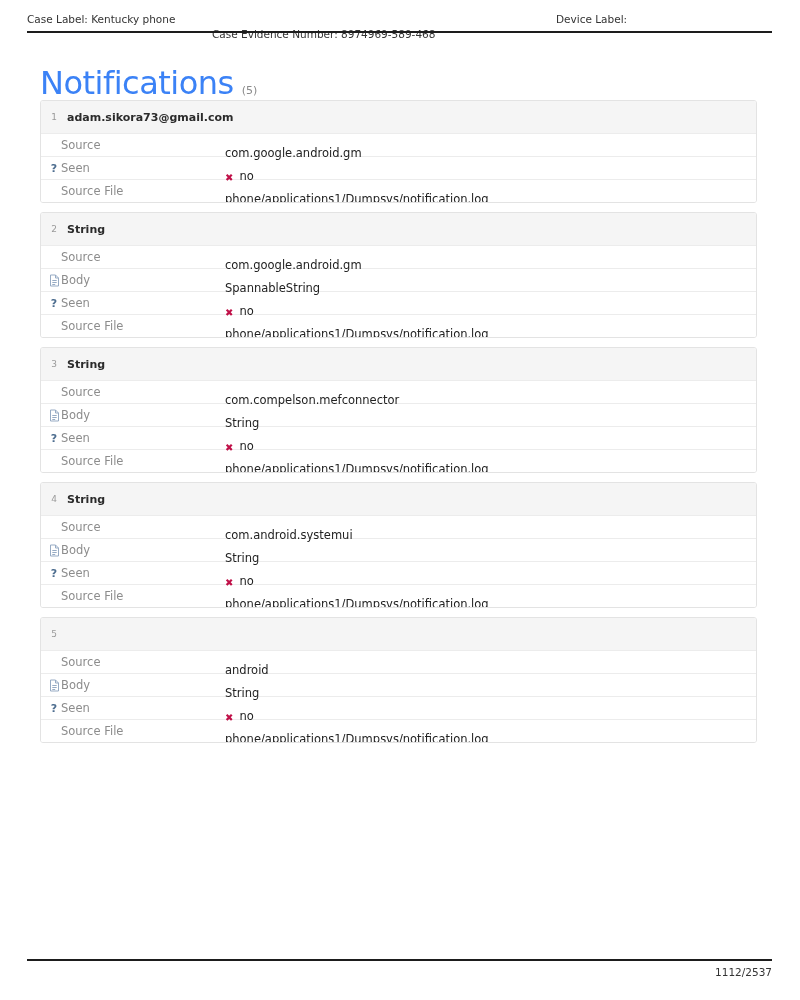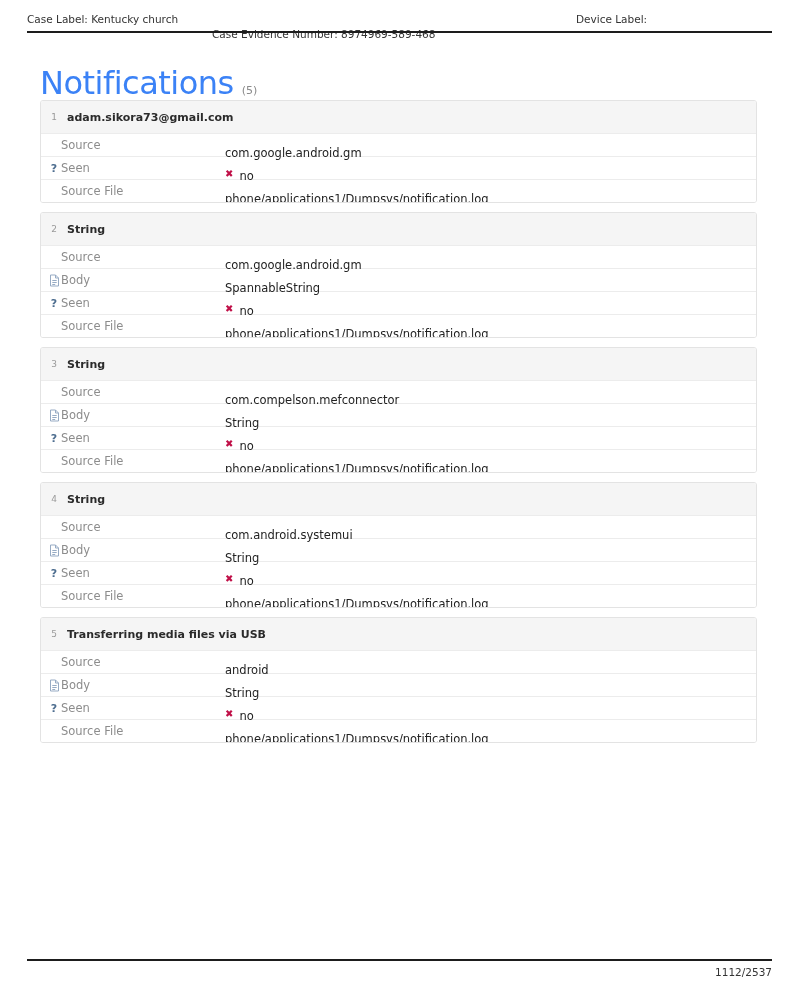--- a/index.html
+++ b/index.html
@@ -20,21 +20,21 @@
     position:relative;
     background:#ffffff;
     font-family:"DejaVu Sans","Liberation Sans",sans-serif;
     color:var(--value-dark);
     overflow:hidden;
   }
   
   .meta-row{position:absolute;top:13px;left:0;width:800px;height:14px;font-size:10.5px;color:var(--meta-text);}
   .meta-case{position:absolute;left:27px;top:0;}
   .meta-evidence{position:absolute;left:212px;top:15px;}
-  .meta-device{position:absolute;left:576px;top:0;}
+  .meta-device{position:absolute;left:556px;top:0;}
   .rule{position:absolute;left:27px;width:745px;height:2px;background:var(--rule);}
   .rule-top{top:31px;}
   .rule-bottom{top:959px;}
   
   .title-block{position:absolute;left:40px;top:64px;white-space:nowrap;}
   .title-text{font-size:32px;color:#3b82f6;letter-spacing:-0.5px;}
   .title-count{font-size:11px;color:#8a8a8a;margin-left:8px;}
   
   .cards{position:absolute;left:40px;top:100px;width:717px;}
   .card{
@@ -59,32 +59,32 @@
     align-items:center;
     padding-left:6px;
     border-top:1px solid var(--row-divider);
     background:#fff;
   }
   .frow:first-of-type{border-top:1px solid #e0e0e0;}
   .ricon{width:14px;flex:0 0 14px;display:flex;align-items:center;justify-content:center;}
   .q-glyph{font-size:11px;font-weight:bold;color:var(--question-icon);line-height:1;}
   .doc-glyph{color:var(--document-icon);display:block;}
   .flabel{width:164px;flex:0 0 164px;font-size:11.5px;color:var(--label-gray);}
-  .fvalue{font-size:11.5px;color:var(--value-dark);display:flex;align-items:flex-start;margin-top:16px;}
+  .fvalue{font-size:11.5px;color:var(--value-dark);display:flex;align-items:flex-end;margin-top:16px;}
   .cross-glyph{font-size:10px;color:var(--accent-cross);margin-right:6px;line-height:1;}
   
   .footer-row{position:absolute;top:966px;left:0;width:800px;height:14px;font-size:10.5px;color:var(--meta-text);}
   .footer-gen{position:absolute;left:0;width:800px;text-align:center;top:0;}
   .footer-page{position:absolute;right:28px;top:0;}
 </style>
 </head>
 <body>
 
 <div class="meta-row">
-  <span class="meta-case">Case Label: Kentucky church</span>
+  <span class="meta-case">Case Label: Kentucky phone</span>
   <span class="meta-evidence">Case Evidence Number: 8974969-589-468</span>
   <span class="meta-device">Device Label:</span>
 </div>
 <div class="rule rule-top"></div>
 
 <div class="title-block">
   <span class="title-text">Notifications</span><span class="title-count">(5)</span>
 </div>
 
 <div class="cards" id="cards">
@@ -243,21 +243,20 @@
         <span class="ricon"></span>
         <span class="flabel">Source File</span>
         <span class="fvalue">
           <span>phone/applications1/Dumpsys/notification.log</span>
         </span>
       </div>
     </section>
     <section class="card">
       <div class="card-header">
         <span class="card-num">5</span>
-        <span class="card-title">Transferring media files via USB</span>
       </div>
       <div class="frow">
         <span class="ricon"></span>
         <span class="flabel">Source</span>
         <span class="fvalue">
           <span>android</span>
         </span>
       </div>
       <div class="frow">
         <span class="ricon">

